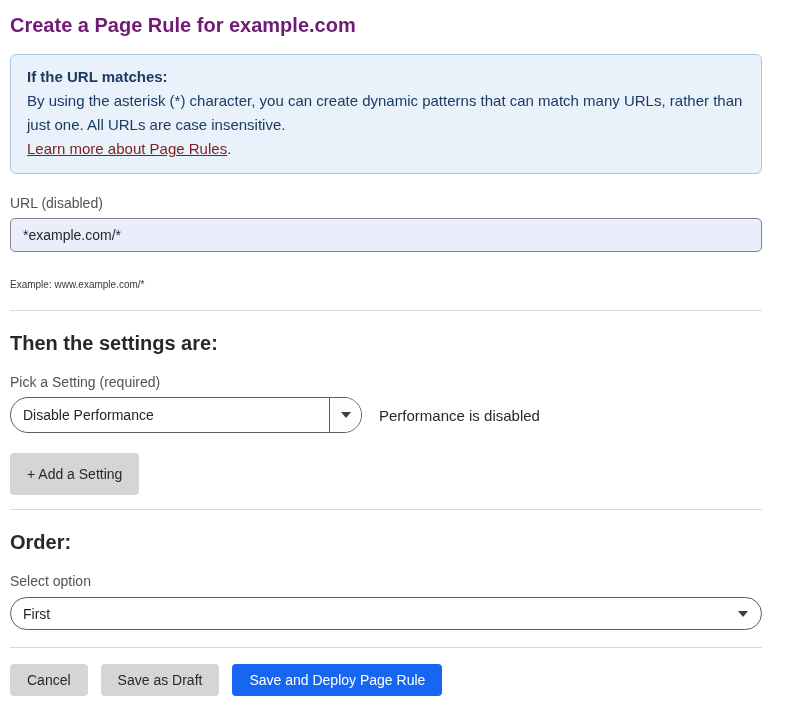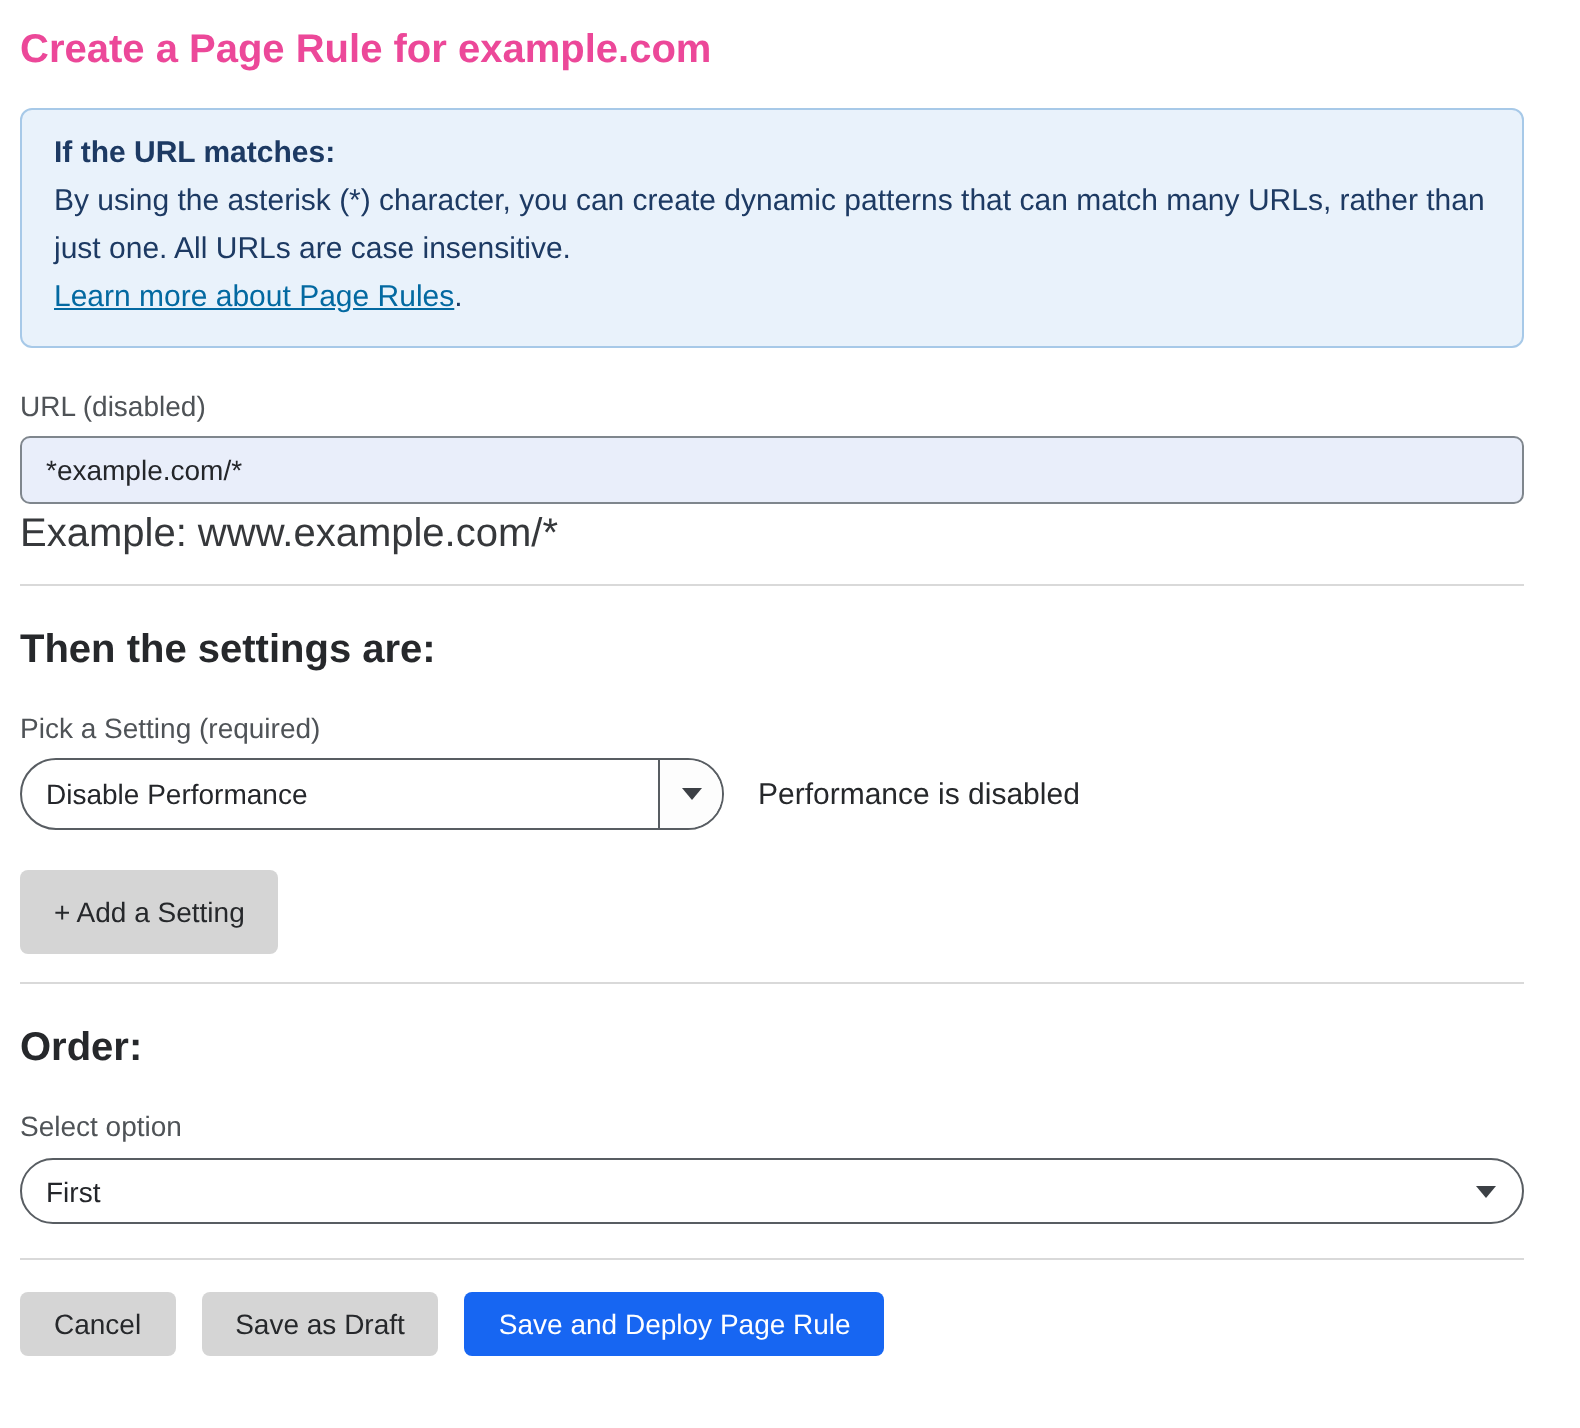--- a/index.html
+++ b/index.html
@@ -8,39 +8,39 @@
     font-family: "Liberation Sans", "DejaVu Sans", sans-serif;
     color: #2f3237;
     height: 714px;
     overflow: hidden;
   }
   .page { padding: 10px 28px 0 10px; width: 790px; }
 
   .page-title {
     font-size: 20px;
     font-weight: 700;
-    color: #ec4899;
+    color: #701a75;
     line-height: 26px;
     margin-top: 2px;
   }
 
   
   .info-box {
     margin-top: 16px;
     background: #e9f2fb;
     border: 1px solid #a7c9e8;
     border-radius: 6px;
     padding: 10px 16px 12px 16px;
     color: #1d3a63;
     font-size: 15px;
     line-height: 24px;
   }
   .info-heading { font-weight: 700; }
   .info-link-line a {
-    color: #0369a1;
+    color: #7f1d1d;
     text-decoration: underline;
     cursor: pointer;
   }
 
   
   .field-label {
     display: block;
     font-size: 14px;
     color: #4f5357;
     margin-top: 21px;
@@ -55,22 +55,22 @@
     background: #e9eefa;
     border: 1px solid #7f868d;
     border-radius: 5px;
     padding: 16px 12px;
     font-family: "Liberation Sans", "DejaVu Sans", sans-serif;
     font-size: 14px;
     color: #24262a;
     outline: none;
   }
   .example-text {
-    margin-top: 6px;
-    font-size: 20px;
+    margin-top: 24px;
+    font-size: 10px;
     color: #36383b;
     line-height: 18px;
   }
 
   .divider {
     border: none;
     border-top: 1px solid #d9d9d9;
     margin-top: 16px;
   }
 

